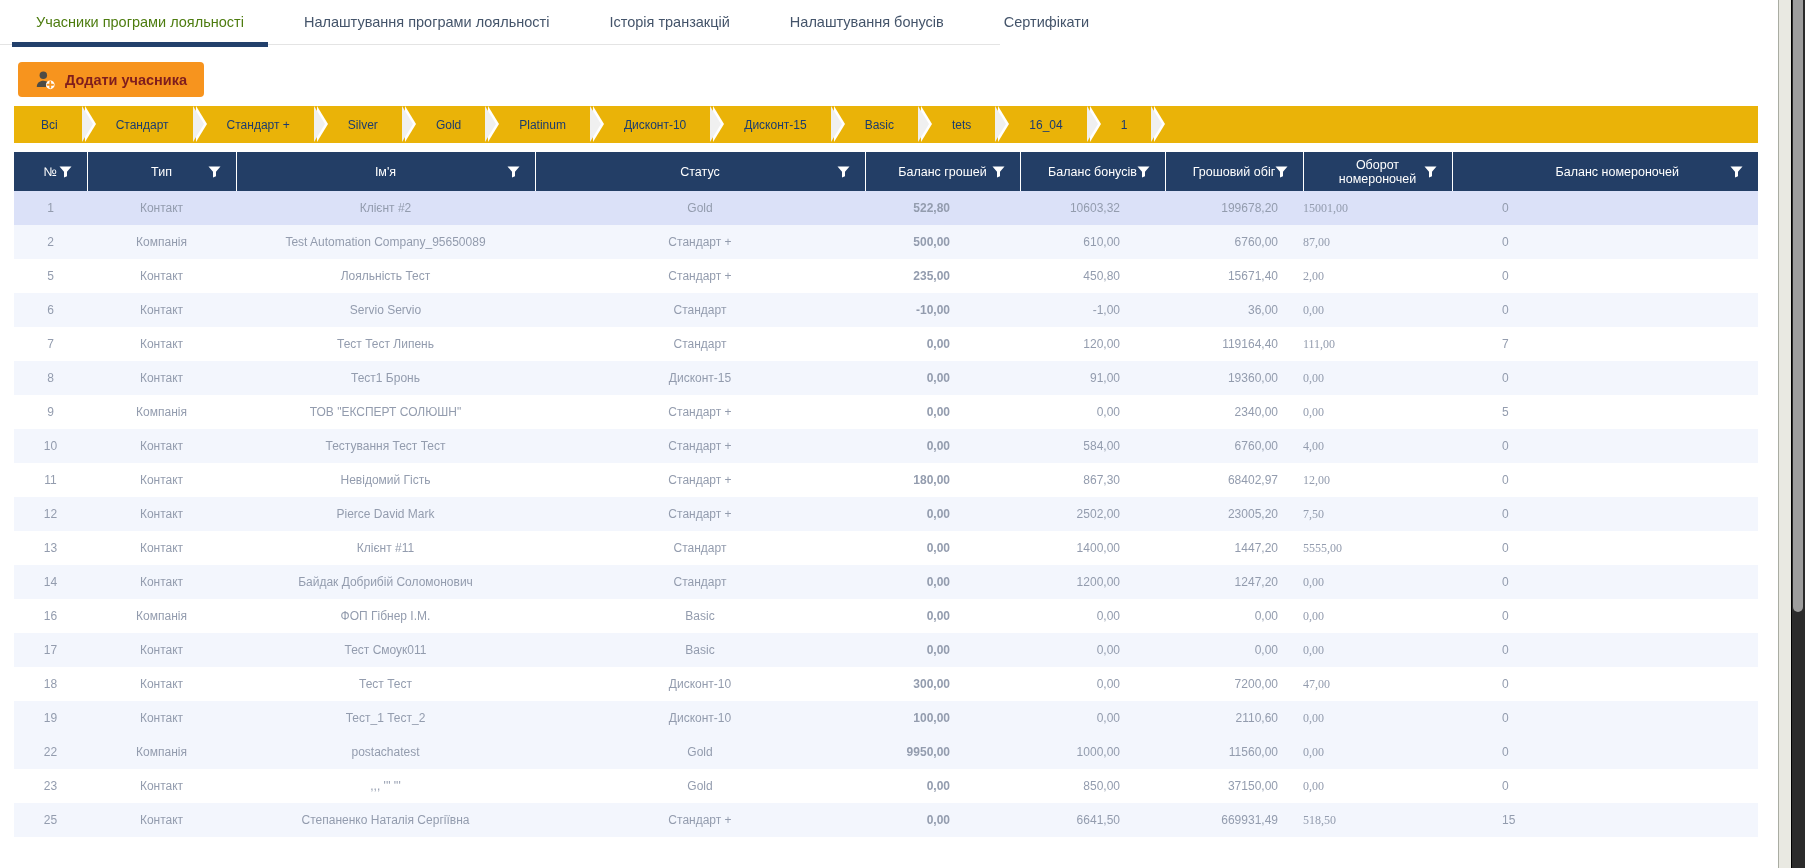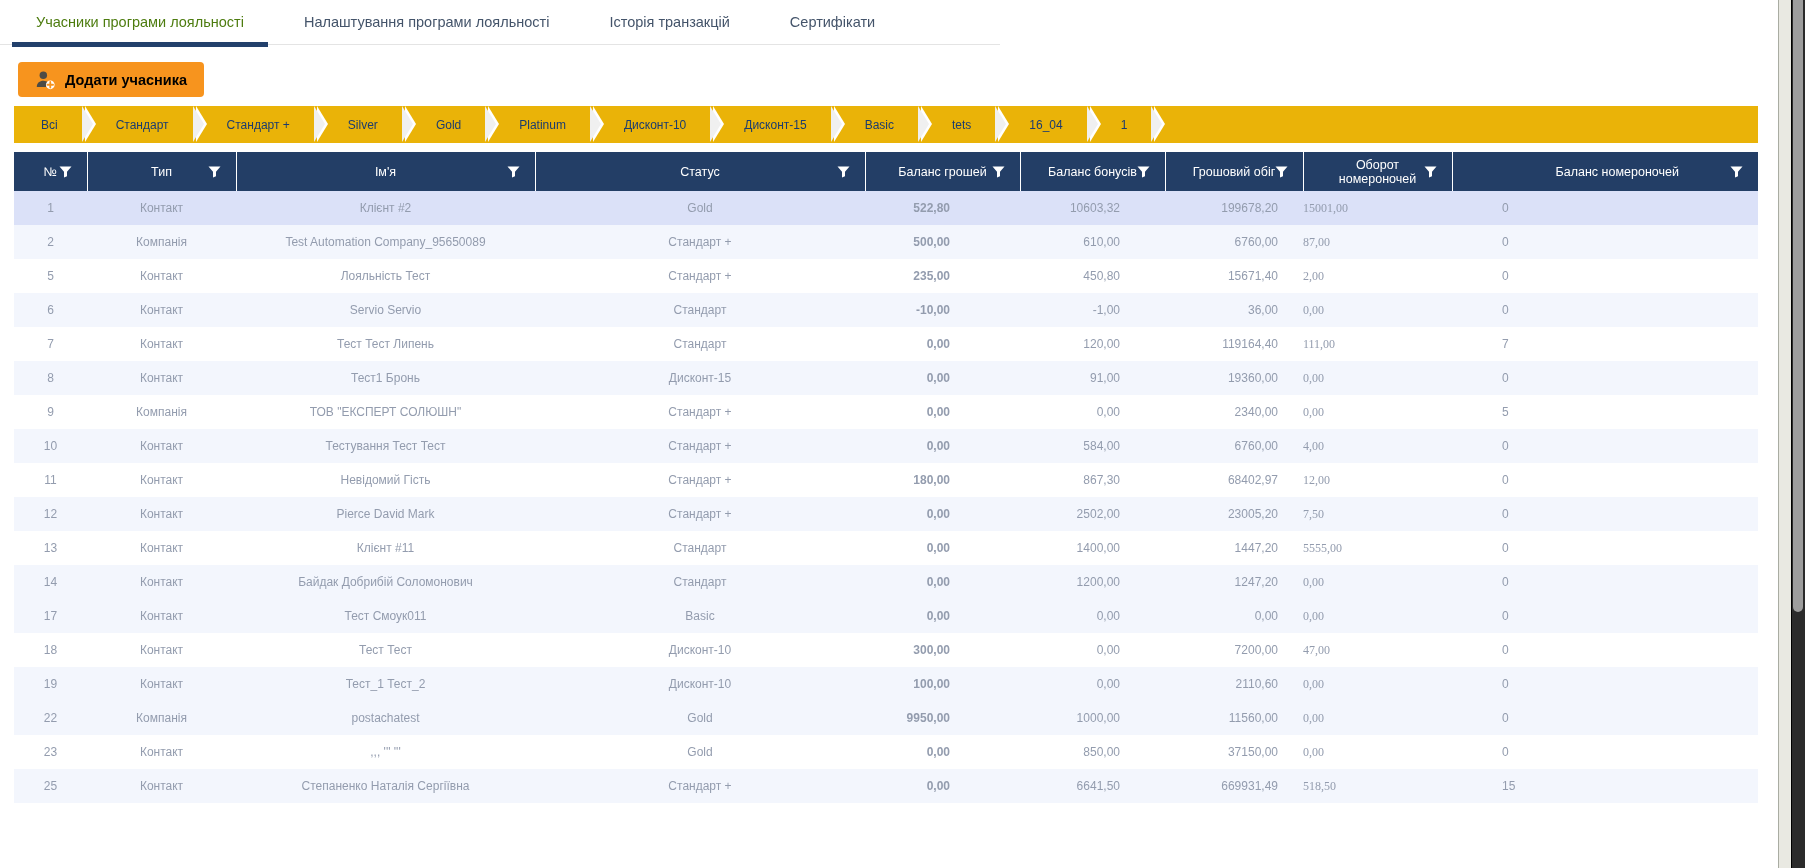--- a/index.html
+++ b/index.html
@@ -17,21 +17,21 @@
     font-size:14.5px;color:#44546a;position:relative;cursor:pointer;white-space:nowrap;
   }
   .tab.active{color:#4d7c0f;}
   .tab.active::after{
     content:"";position:absolute;left:0;right:0;bottom:-3px;height:5px;background:#22406b;
   }
   
   .add-btn{
     margin:17px 0 0 18px;display:inline-flex;align-items:center;gap:9px;
     background:#f7941e;border:none;border-radius:4px;height:35px;padding:0 17px;
-    color:#000000;font-weight:bold;font-size:14.5px;cursor:pointer;
+    color:#7f1d1d;font-weight:bold;font-size:14.5px;cursor:pointer;
   }
   .add-btn svg{display:block;}
   
   .chipbar{
     margin:9px 0 0 14px;width:1744px;height:37px;background:#eab308;
     display:flex;align-items:stretch;overflow:hidden;box-sizing:border-box;
   }
   .chip{
     display:flex;align-items:center;padding:0 27px;font-size:12px;color:#1c3c6e;
     cursor:pointer;white-space:nowrap;
@@ -87,20 +87,21 @@
 </head>
 <body>
 
 
 
 
 <div class="tabbar" id="tabbar">
     <div class="tab active">Учасники програми лояльності</div>
     <div class="tab">Налаштування програми лояльності</div>
     <div class="tab">Історія транзакцій</div>
+    <div class="tab">Налаштування бонусів</div>
     <div class="tab">Сертифікати</div>
   </div>
 
 
 <button class="add-btn">
   <span>
     <svg width="21" height="20" viewBox="0 0 24 23">
       <circle cx="9.5" cy="6" r="4.3" fill="#4d4b45"></circle>
       <path d="M2 19.5c0-4.4 3.4-7 7.5-7 2.2 0 4.2.8 5.5 2.2a6 6 0 0 0-2.4 4.8z" fill="#4d4b45"></path>
       <circle cx="17.5" cy="17" r="5" fill="#ffffff"></circle>
@@ -308,20 +309,31 @@
         <td>14</td>
         <td>Контакт</td>
         <td>Байдак Добрибій Соломонович</td>
         <td>Стандарт</td>
         <td>0,00</td>
         <td>1200,00</td>
         <td>1247,20</td>
         <td>0,00</td>
         <td>0</td>
       </tr>
+      <tr>
+        <td>16</td>
+        <td>Компанія</td>
+        <td>ФОП Гібнер І.М.</td>
+        <td>Basic</td>
+        <td>0,00</td>
+        <td>0,00</td>
+        <td>0,00</td>
+        <td>0,00</td>
+        <td>0</td>
+      </tr>
       <tr class="alt">
         <td>17</td>
         <td>Контакт</td>
         <td>Тест Смоук011</td>
         <td>Basic</td>
         <td>0,00</td>
         <td>0,00</td>
         <td>0,00</td>
         <td>0,00</td>
         <td>0</td>

